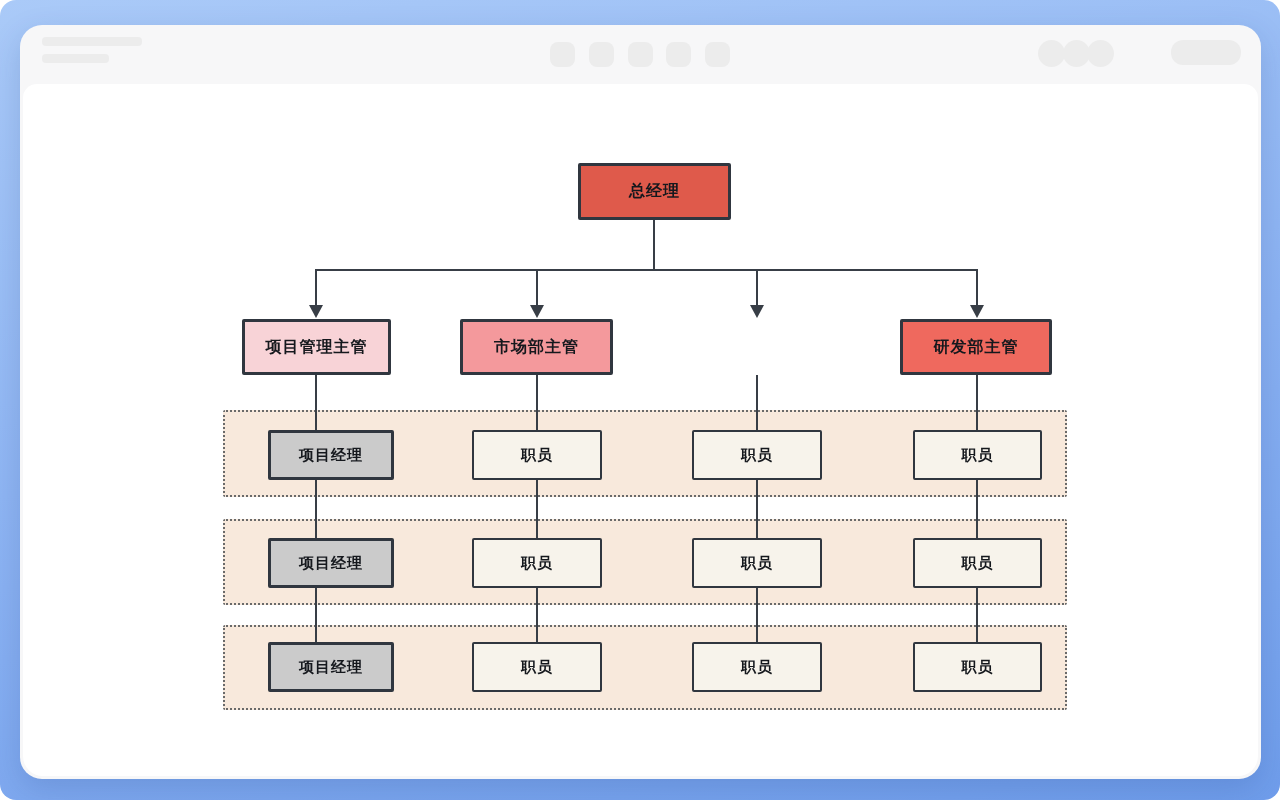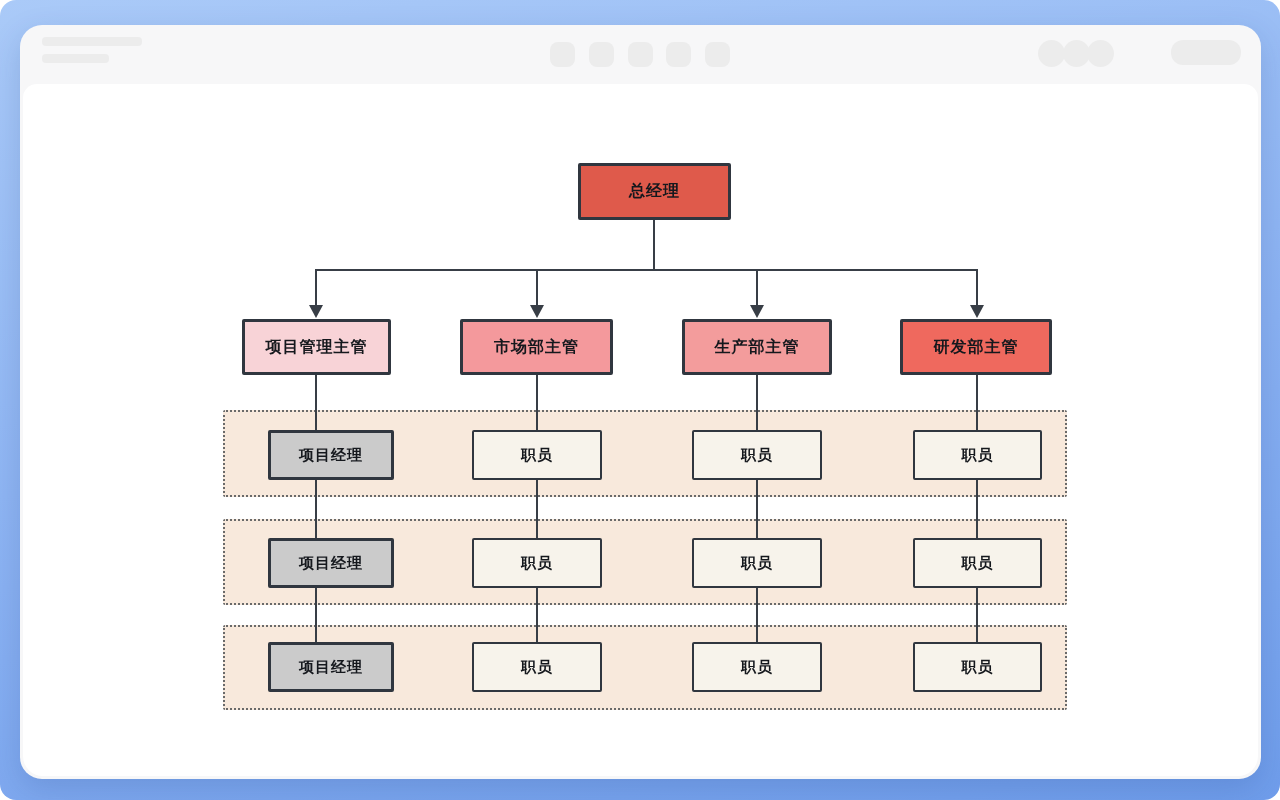--- a/index.html
+++ b/index.html
@@ -117,21 +117,20 @@
   <div class="line vline vline-3" style="background-color: rgb(56, 62, 70);"></div>
 
   <div class="container container-0" style="background-color: rgb(248, 233, 220);"></div>
   <div class="container container-1" style="background-color: rgb(248, 233, 220);"></div>
   <div class="container container-2" style="background-color: rgb(248, 233, 220);"></div>
 
   <div class="node root-node" style="background-color: rgb(223, 90, 75); text-align: right;">总经理</div>
 
   <div class="node dept dept-0" style="background-color: rgb(248, 211, 215);">项目管理主管</div>
   <div class="node dept dept-1" style="background-color: rgb(244, 153, 156);">市场部主管</div>
-  <div class="node dept dept-2" style="background-color: rgb(243, 156, 156);">生产部主管</div>
   <div class="node dept dept-3" style="background-color: rgb(239, 105, 94);">研发部主管</div>
 
   <div class="node cell cell-manager col-0 rowy-0" style="background-color: rgb(203, 203, 203);">项目经理</div>
   <div class="node cell col-1 rowy-0" style="background-color: rgb(247, 243, 235);">职员</div>
   <div class="node cell col-2 rowy-0" style="background-color: rgb(247, 243, 235);">职员</div>
   <div class="node cell col-3 rowy-0" style="background-color: rgb(247, 243, 235);">职员</div>
 
   <div class="node cell cell-manager col-0 rowy-1" style="background-color: rgb(203, 203, 203);">项目经理</div>
   <div class="node cell col-1 rowy-1" style="background-color: rgb(247, 243, 235);">职员</div>
   <div class="node cell col-2 rowy-1" style="background-color: rgb(247, 243, 235);">职员</div>

